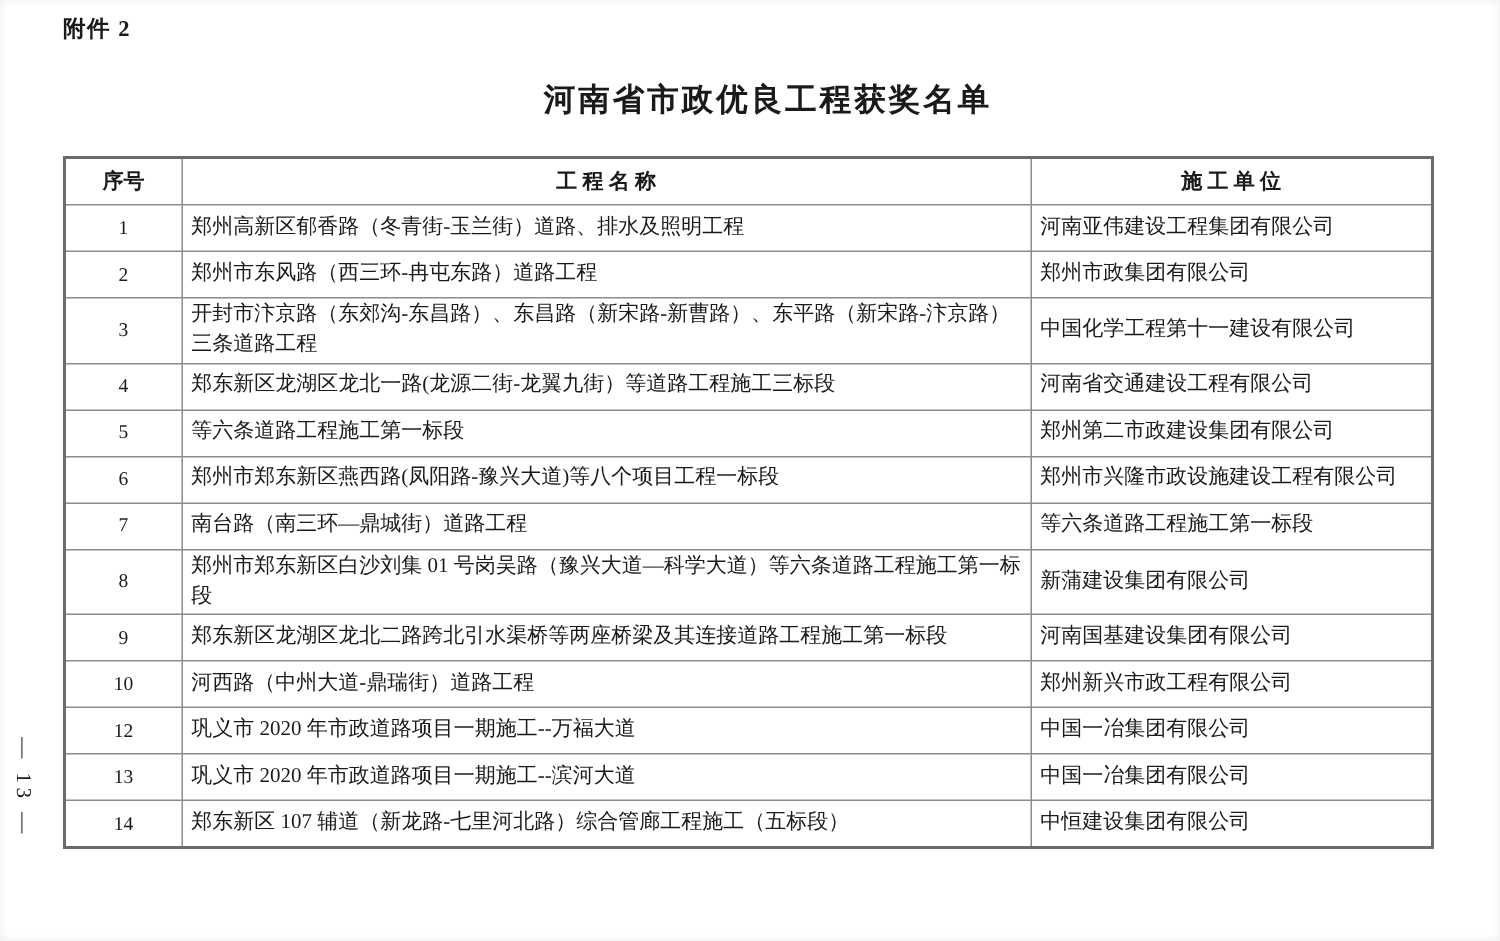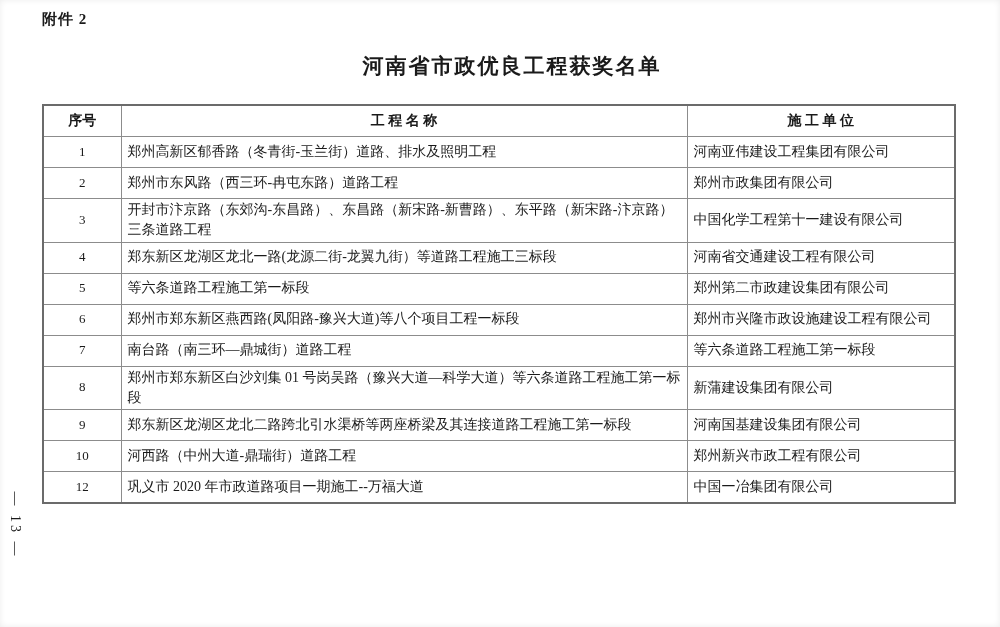--- a/index.html
+++ b/index.html
@@ -164,20 +164,30 @@
         <tr>
           <td class="cell-no">10</td>
           <td class="cell-project">河西路（中州大道-鼎瑞街）道路工程</td>
           <td class="cell-company">郑州新兴市政工程有限公司</td>
         </tr>
         <tr>
           <td class="cell-no">12</td>
           <td class="cell-project">巩义市 2020 年市政道路项目一期施工--万福大道</td>
           <td class="cell-company">中国一冶集团有限公司</td>
         </tr>
+        <tr>
+          <td class="cell-no">13</td>
+          <td class="cell-project">巩义市 2020 年市政道路项目一期施工--滨河大道</td>
+          <td class="cell-company">中国一冶集团有限公司</td>
+        </tr>
+        <tr>
+          <td class="cell-no">14</td>
+          <td class="cell-project">郑东新区 107 辅道（新龙路-七里河北路）综合管廊工程施工（五标段）</td>
+          <td class="cell-company">中恒建设集团有限公司</td>
+        </tr>
       </tbody>
   </table>
 
   <div class="page-number">
     <span>— 13 —</span>
   </div>
 
 </div>
 
 </body></html>

